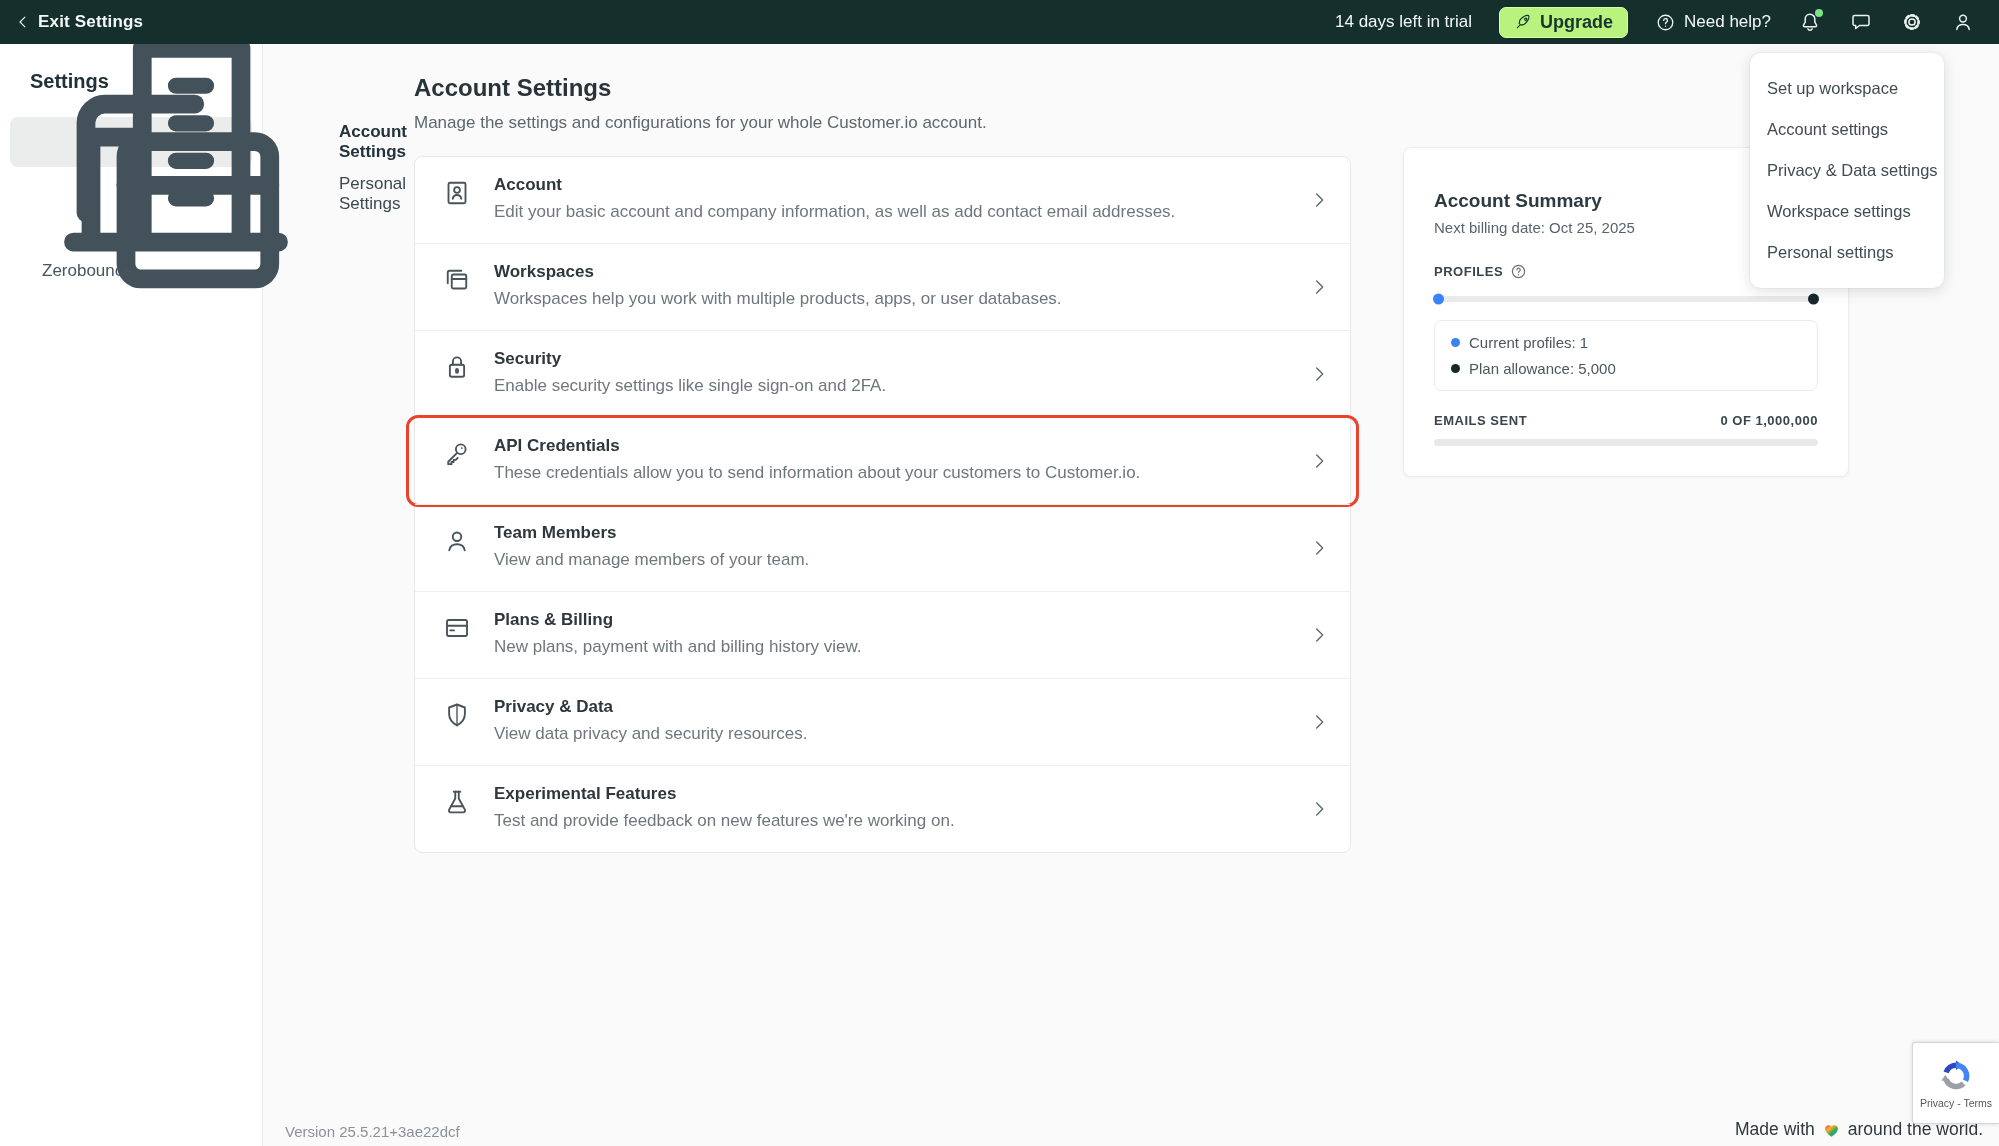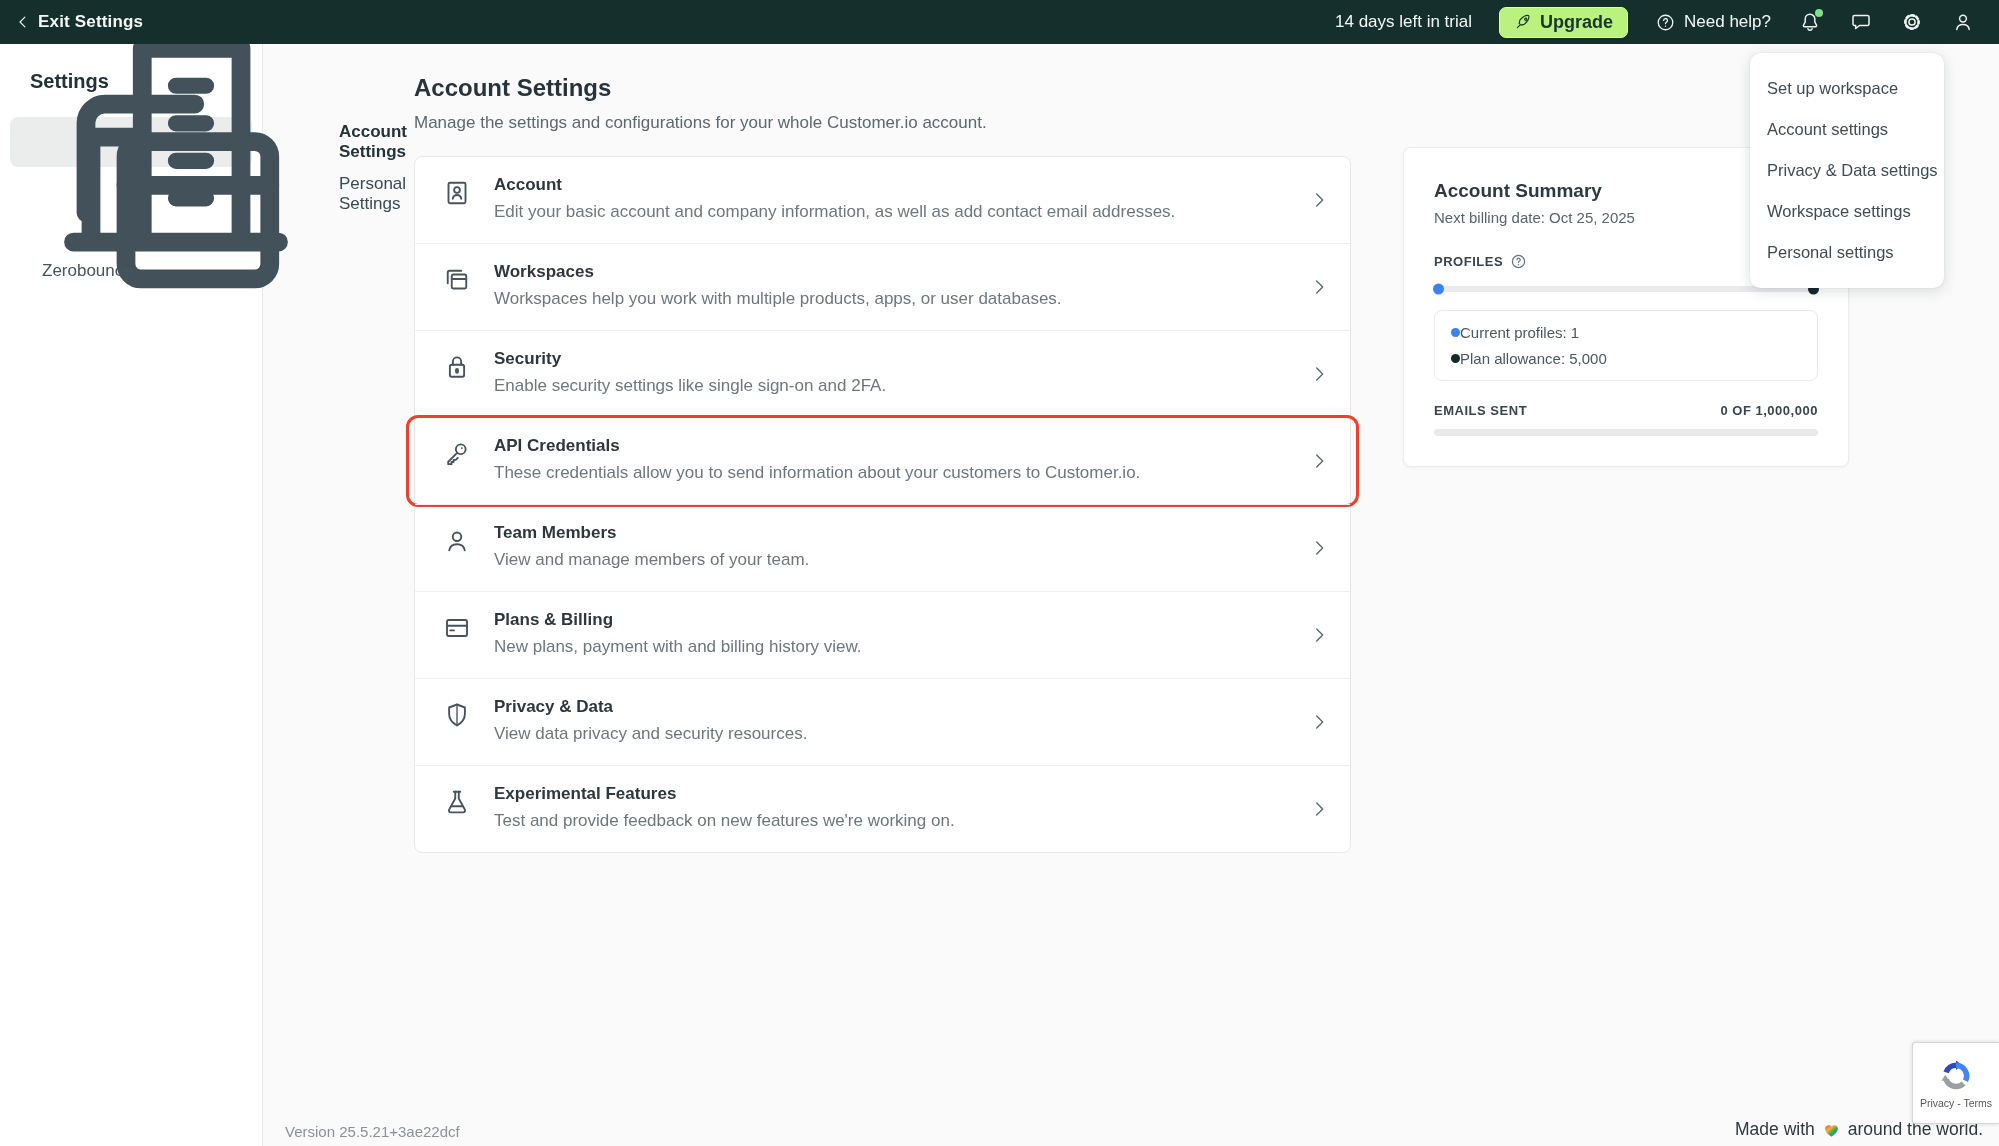--- a/index.html
+++ b/index.html
@@ -82,36 +82,36 @@
   .card-row.highlighted::after{
     content:"";position:absolute;left:-9px;right:-9px;top:-3px;bottom:-3px;
     border:3.5px solid var(--highlight);border-radius:12px;pointer-events:none;
   }
 
   
   .summary-card{
     position:absolute;left:1403px;top:147px;width:446px;z-index:20;
     background:#fff;border:1px solid #ececee;border-radius:8px;
     box-shadow:0 1px 3px rgba(20,40,40,.05);
-    padding:32px 30px 30px;
+    padding:42px 30px 30px;
   }
   .summary-title{font-size:19px;font-weight:700;color:#2c3a41;}
   .summary-billing{font-size:15px;color:#59646a;margin-top:7px;}
   .profiles-row{display:flex;align-items:center;gap:7px;margin-top:27px;}
   .metric-label{font-size:13px;font-weight:700;letter-spacing:.04em;color:#39454b;}
   .help-icon{width:17px;height:17px;color:#6b767b;cursor:pointer;}
   .track{position:relative;height:6px;margin-top:16px;background:#eaeaec;border-radius:3px;}
   .track-dot{position:absolute;top:50%;width:11px;height:11px;border-radius:50%;transform:translateY(-50%);}
   .track-dot.start{left:-1px;background:var(--profile-blue);}
   .track-dot.end{right:-1px;background:var(--profile-dark);}
   .legend-box{
     margin-top:18px;border:1px solid #ebebed;border-radius:8px;
     padding:13px 16px;display:flex;flex-direction:column;gap:9px;
   }
-  .legend-row{display:flex;align-items:center;font-size:15px;color:#4c575c;text-align:right;}
+  .legend-row{display:flex;align-items:center;gap:9px;font-size:15px;color:#4c575c;text-align:right;}
   .dot{width:9px;height:9px;border-radius:50%;flex:none;}
   .emails-row{display:flex;justify-content:space-between;margin-top:22px;}
   .emails-track{height:7px;margin-top:11px;background:#e9e9eb;border-radius:4px;}
 
   
   .dropdown-menu{
     position:absolute;left:1750px;top:53px;width:194px;z-index:140;
     background:#fff;border-radius:10px;padding:15px 0;
     box-shadow:0 3px 14px rgba(15,30,30,.14),0 0 1px rgba(15,30,30,.2);
   }

